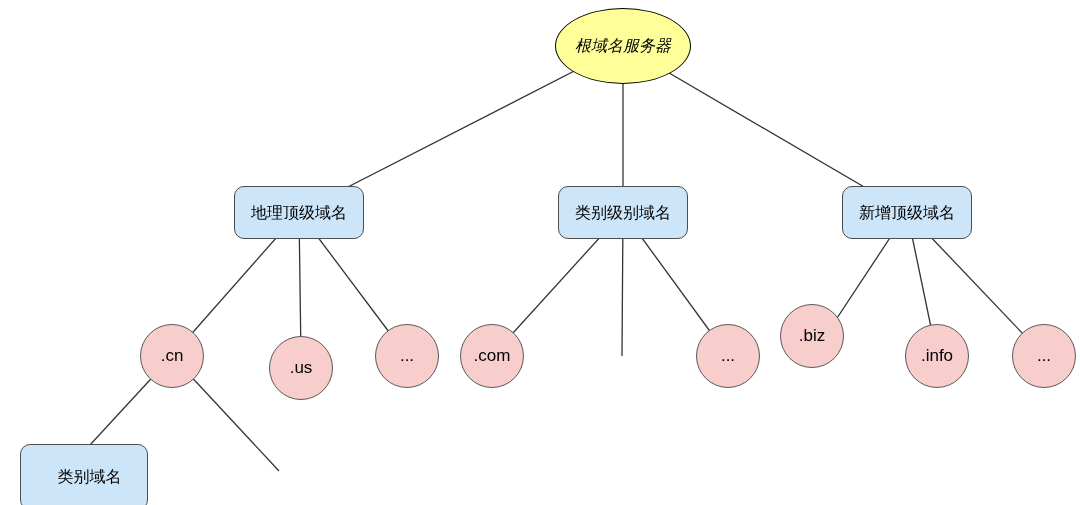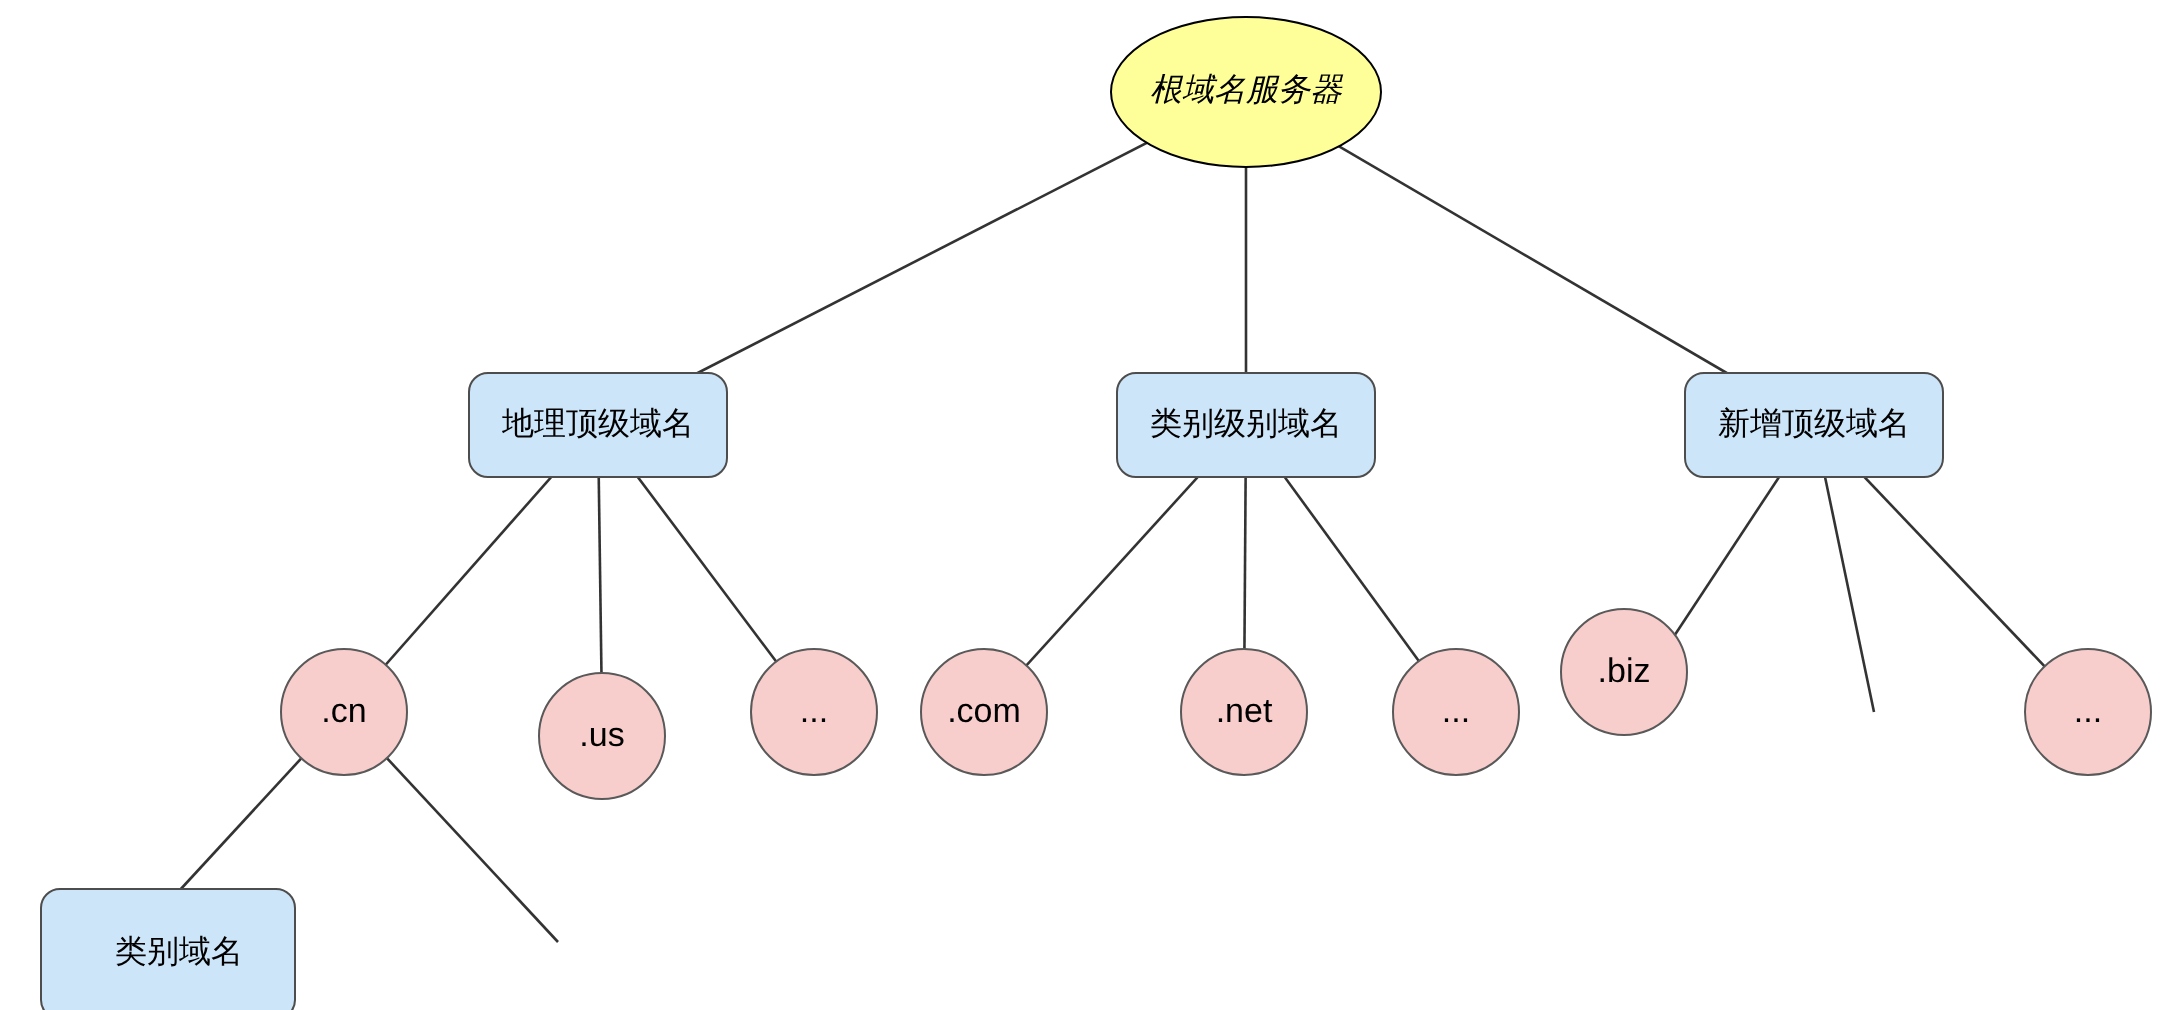--- a/index.html
+++ b/index.html
@@ -101,28 +101,28 @@
   </div>
   <div class="node circle" style="left:269px; top:336px; width:64px; height:64px;">
     <span>.us</span>
   </div>
   <div class="node circle" style="left:375px; top:324px; width:64px; height:64px;">
     <span>...</span>
   </div>
   <div class="node circle" style="left:460px; top:324px; width:64px; height:64px;justify-content:center;">
     <span>.com</span>
   </div>
-  <div class="node circle" style="left:590px; top:324px; width:64px; height:64px;">
-    <span>.net</span>
-  </div>
   <div class="node circle" style="left:696px; top:324px; width:64px; height:64px;">
     <span>...</span>
   </div>
   <div class="node circle" style="left:780px; top:304px; width:64px; height:64px;">
     <span>.biz</span>
+  </div>
+  <div class="node circle" style="left:905px; top:324px; width:64px; height:64px;">
+    <span>.info</span>
   </div>
   <div class="node circle" style="left:1012px; top:324px; width:64px; height:64px;">
     <span>...</span>
   </div>
 
   <div class="node box" style="left:20px; top:444px; width:128px; height:66px;padding-left:11px;">
     <span>类别域名</span>
   </div>
 
 </div>

